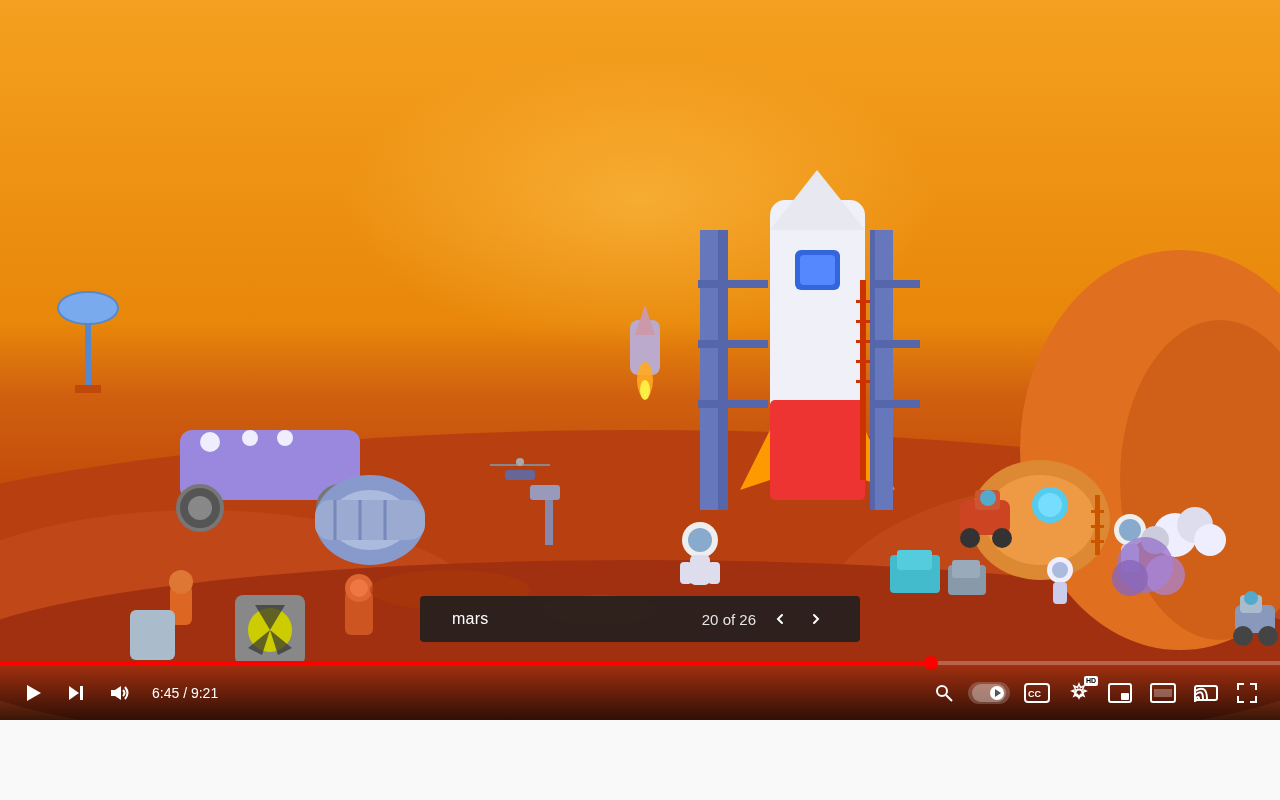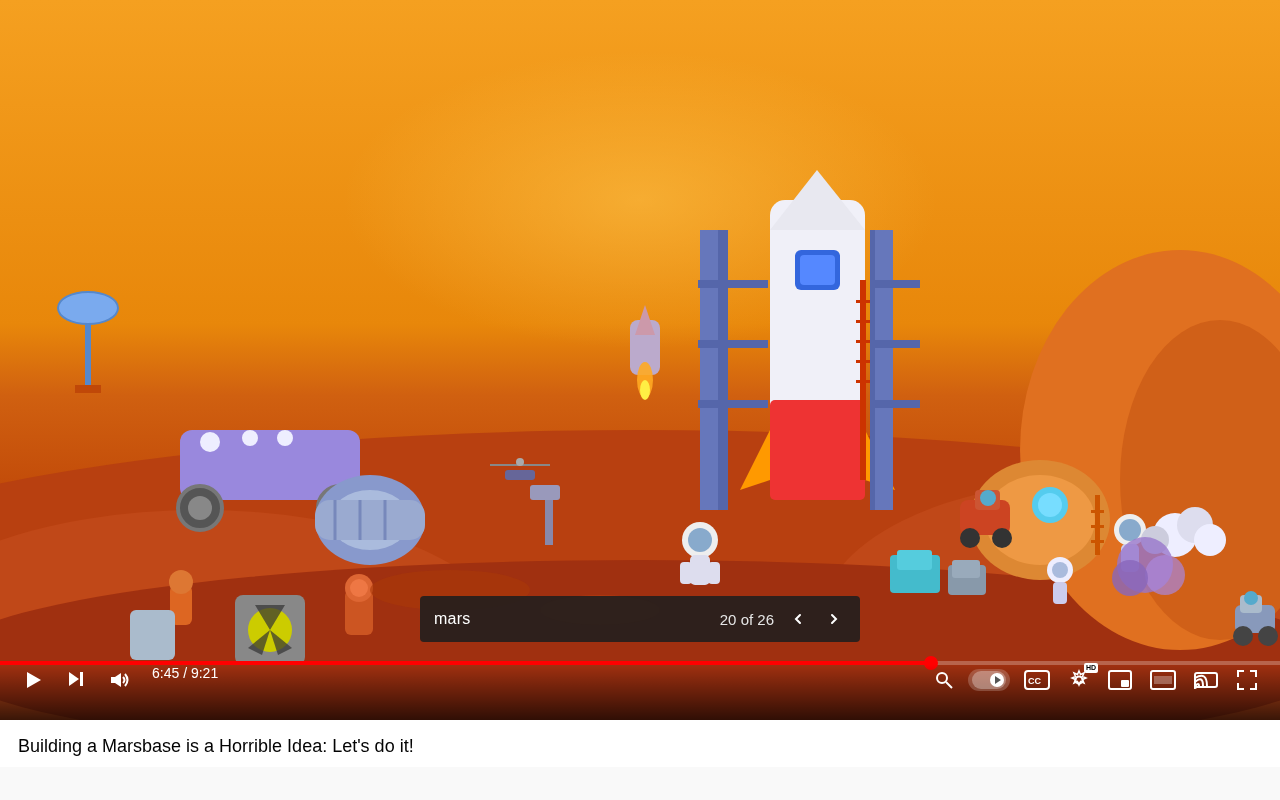--- a/index.html
+++ b/index.html
@@ -56,21 +56,21 @@
       position: absolute;
       bottom: 78px;
       left: 50%;
       transform: translateX(-50%);
       width: 440px;
       height: 46px;
       background: rgba(30, 30, 30, 0.88);
       border-radius: 4px;
       display: flex;
       align-items: center;
-      padding: 0 14px;
+      padding: 0 32px;
       gap: 12px;
     }
 
     .search-query {
       color: #fff;
       font-size: 16px;
       flex: 1;
       letter-spacing: 0.2px;
     }
 
@@ -117,21 +117,21 @@
       border-radius: 50%;
     }
 
     
     .controls-bar {
       position: absolute;
       bottom: 0; left: 0; right: 0;
       height: 55px;
       background: linear-gradient(0deg, rgba(0,0,0,0.7) 0%, transparent 100%);
       display: flex;
-      align-items: flex-start;
+      align-items: center;
       padding: 0 18px;
       gap: 14px;
     }
 
     .ctrl-btn {
       background: none;
       border: none;
       cursor: pointer;
       color: #fff;
       display: flex;
@@ -503,17 +503,14 @@
             <polyline points="20,14 20,20 14,20" stroke="white" stroke-width="2" fill="none"></polyline>
             <polyline points="8,20 2,20 2,14" stroke="white" stroke-width="2" fill="none"></polyline>
           </svg>
         </button>
 
       </div>
     </div>
 
   </div>
 
-  <div class="video-title-area">
-    <h1 class="video-title">Building a Marsbase is a Horrible Idea: Let's do it!</h1>
-  </div>
 
 </div>
 
 </body></html>

